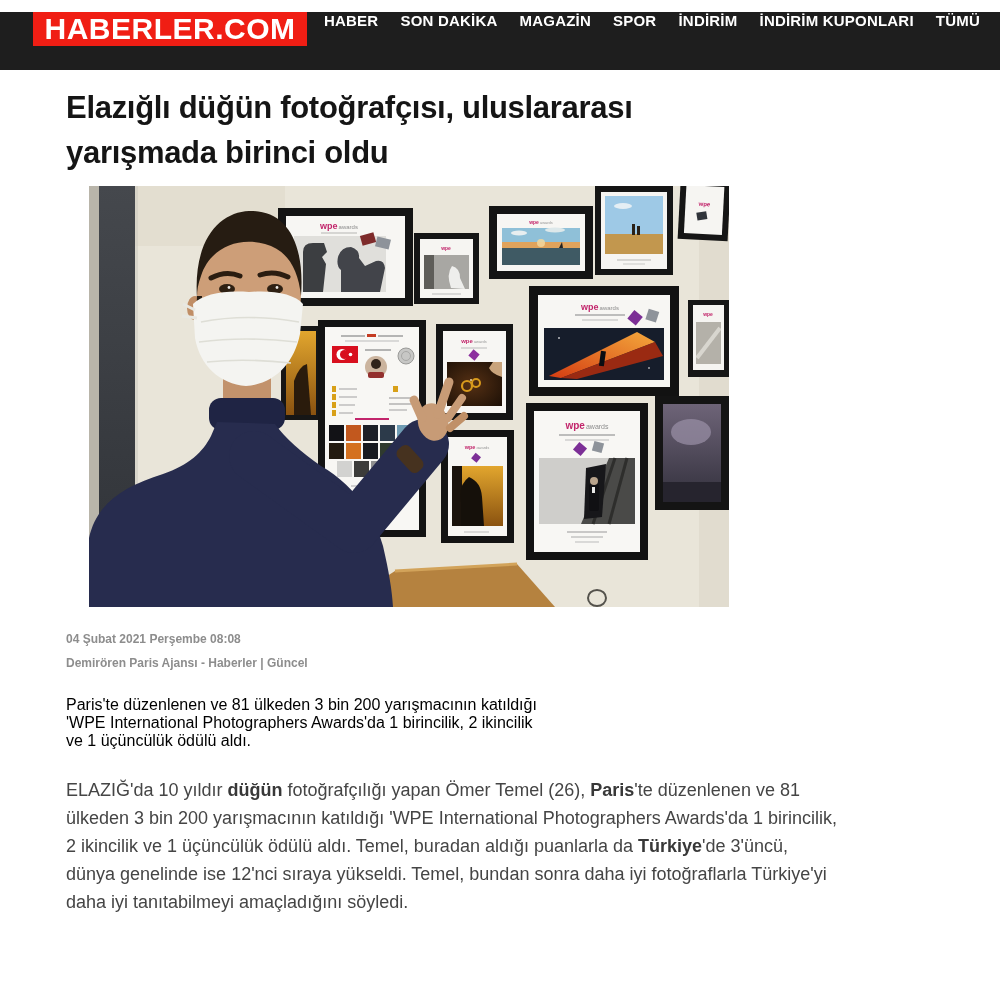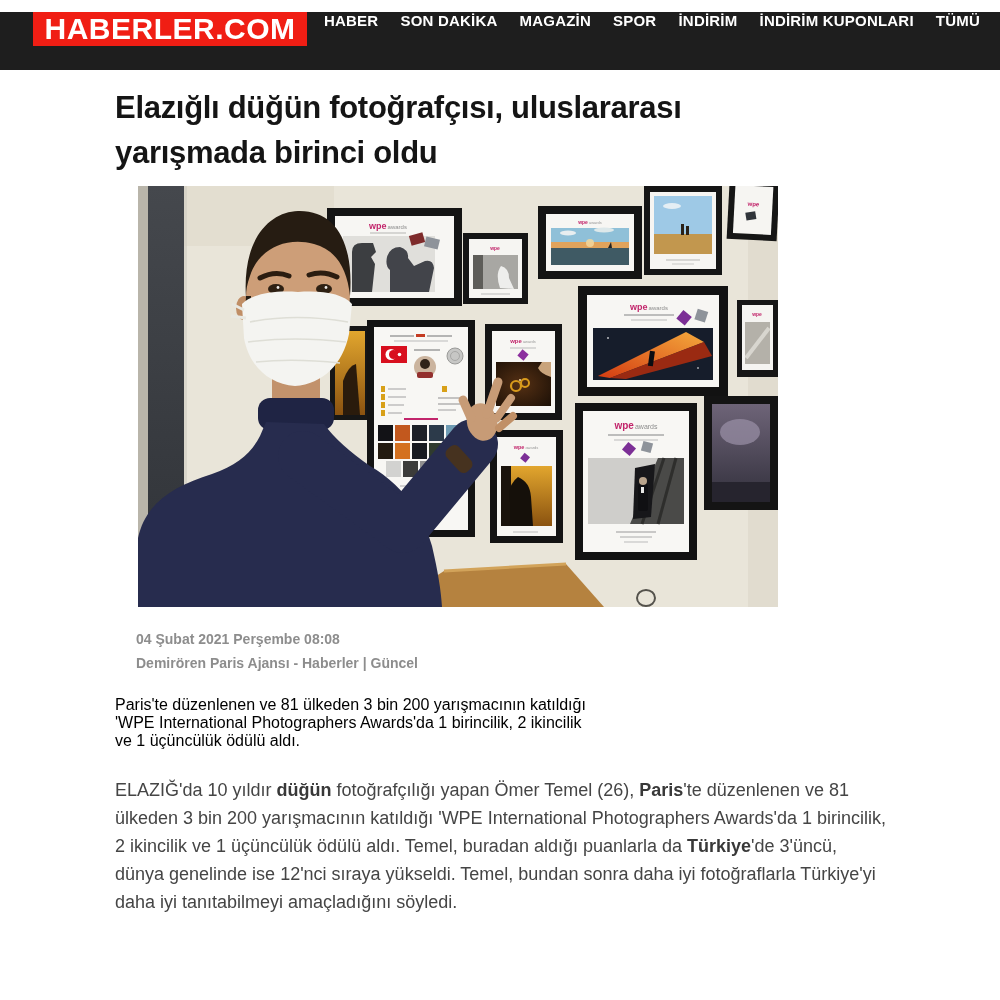--- a/index.html
+++ b/index.html
@@ -8,25 +8,25 @@
   
   .topbar{margin-top:12px;height:58px;background:#1e1e1e;display:flex;align-items:flex-start;}
   .logo{margin-left:33px;width:274px;background:#f01e14;color:#fff;display:flex;
         align-items:center;justify-content:center;font-weight:700;font-size:30px;
         letter-spacing:.5px;cursor:pointer;user-select:none;}
   .menu{flex:1;display:flex;align-items:center;justify-content:space-between;
         padding:0 20px 0 17px;}
   .menu span{color:#fff;font-size:15px;font-weight:700;letter-spacing:.2px;
         white-space:nowrap;cursor:pointer;}
   
-  .article{padding-left:115px;}
+  .article{padding-left:66px;}
   .headline{margin:15px 0 0;font-size:31px;line-height:45px;font-weight:800;
         color:#151515;letter-spacing:-.3px;}
   .photo{display:block;margin:11px 0 0 23px;width:640px;height:421px;}
-  .meta{margin-top:20px;font-size:14px;font-weight:700;color:#8d8d8d;line-height:24px;margin-left:21px;}
+  .meta{margin-top:20px;font-size:12px;font-weight:700;color:#8d8d8d;line-height:24px;}
   .lead{margin:21px 0 0;font-size:21px;line-height:31px;color:#333;font-weight:400;}
   .bodytext{margin:26px 0 0;font-size:18px;line-height:28px;color:#454545;max-width:775px;}
   .bodytext strong{font-weight:700;color:#383838;}
   svg text{font-family:"Liberation Sans",sans-serif;}
 </style>
 </head>
 <body>
 
 <header class="topbar">
   <div class="logo">HABERLER.COM</div>

